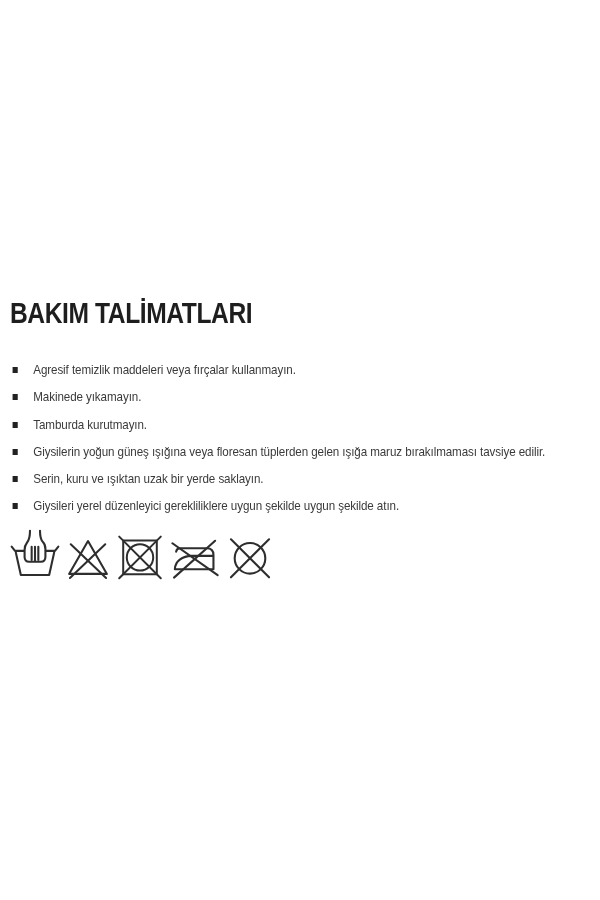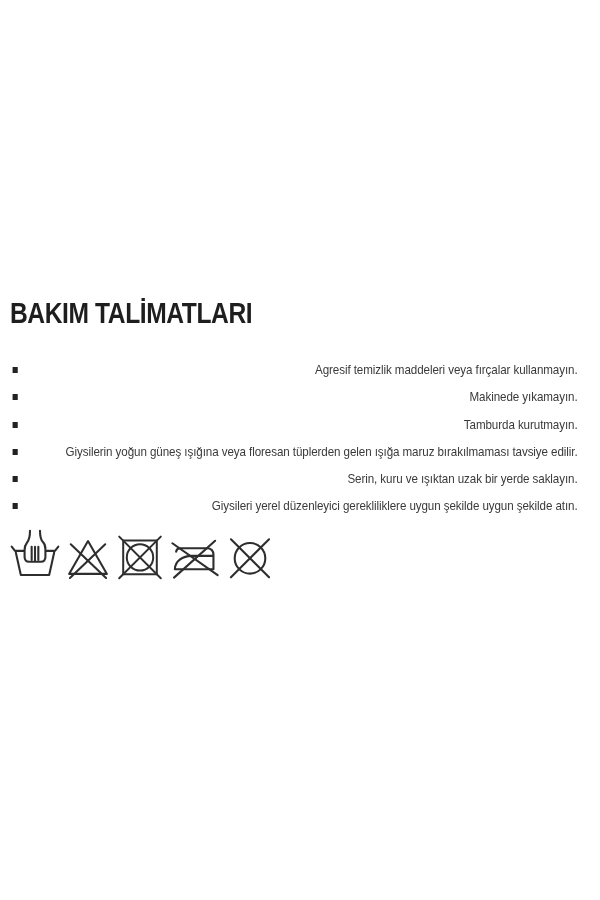--- a/index.html
+++ b/index.html
@@ -6,21 +6,20 @@
   html, body {
     width: 600px; height: 900px;
     background: var(--background, #ffffff);
     font-family: "Liberation Sans", sans-serif;
     overflow: hidden;
   }
   .page {
     position: relative;
     width: 600px; height: 900px;
     background: var(--background, #ffffff);
-    text-align: right;
   }
   .care-title {
     position: absolute;
     left: 10px; top: 296px;
     font-size: 30px;
     font-weight: bold;
     letter-spacing: -0.5px;
     color: var(--heading-text, #1e1e1e);
     white-space: nowrap;
     transform: scaleX(0.82);

